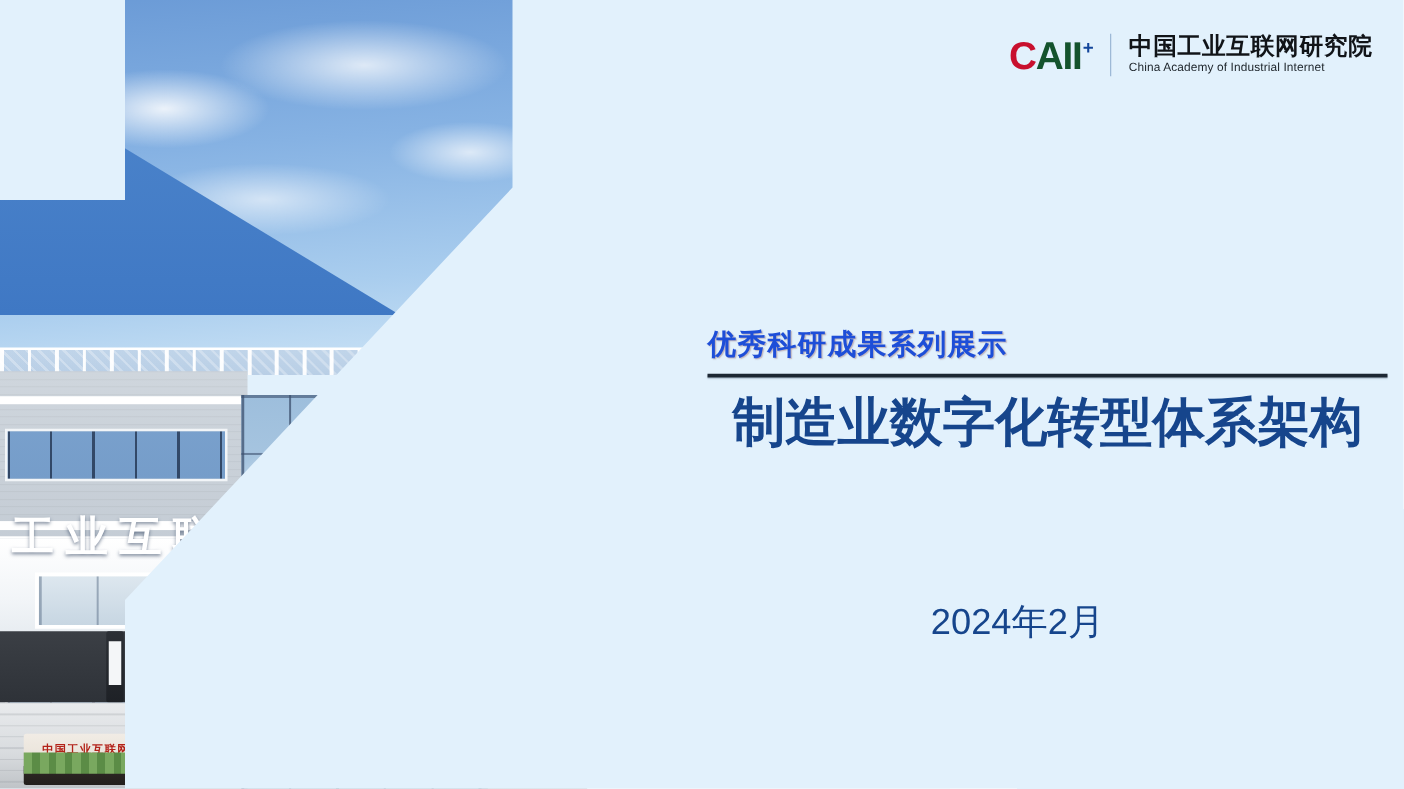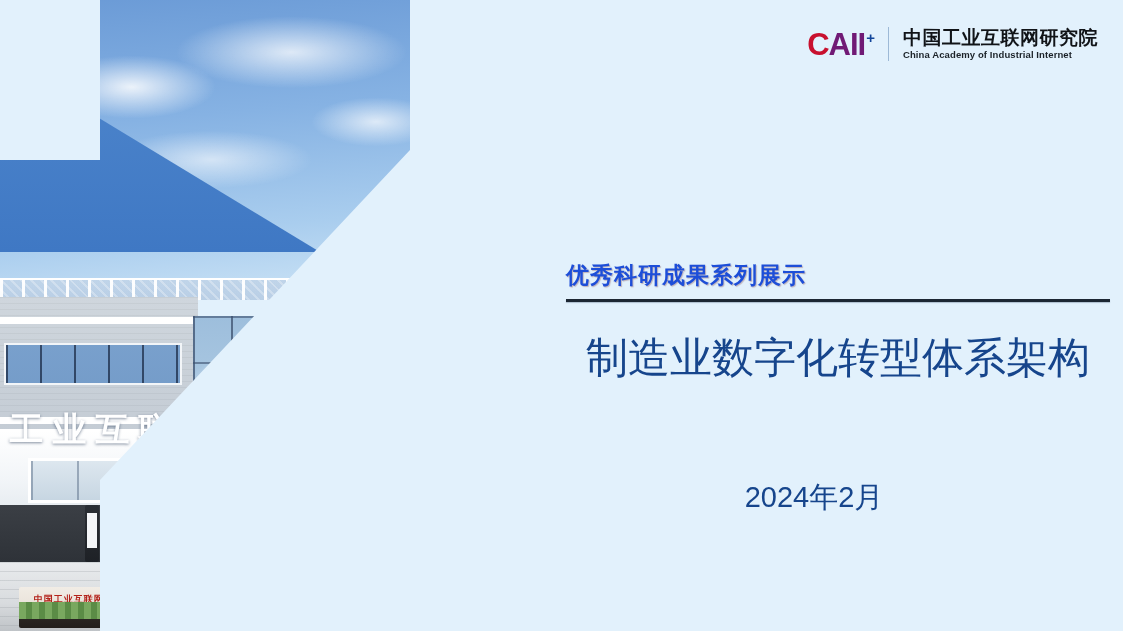--- a/index.html
+++ b/index.html
@@ -267,21 +267,21 @@
   }
   .logo-mark {
     display: flex;
     align-items: baseline;
     font-weight: 800;
     font-size: 31px;
     line-height: 1;
     letter-spacing: -1px;
   }
   .logo-c { color: #c8102e; }
-  .logo-aii { color: #701a75; }
+  .logo-aii { color: #14532d; }
   .logo-plus {
     color: #12459a;
     font-size: 15px;
     font-weight: 800;
     margin-left: 1px;
     position: relative;
     top: -12px;
   }
   .logo-divider {
     width: 1px;
@@ -291,21 +291,21 @@
   }
   .logo-words { line-height: 1.05; }
   .logo-cn {
     font-size: 19px;
     font-weight: 700;
     color: #111418;
     letter-spacing: .5px;
   }
   .logo-en {
     font-size: 9.5px;
-    font-weight: 700;
+    font-weight: 400;
     color: #1b2228;
     letter-spacing: .1px;
     margin-top: 2px;
   }
 
   .eyebrow {
     position: absolute;
     left: 566px;
     top: 260px;
     font-size: 23px;
@@ -323,25 +323,24 @@
     background: #1c2733;
     box-shadow: 0 1px 1px rgba(120,140,160,.5);
   }
   .title {
     position: absolute;
     left: 560px;
     top: 310px;
     width: 556px;
     text-align: center;
     font-size: 42px;
-    font-weight: 400;
+    font-weight: 700;
     line-height: 1.32;
     color: #16458c;
     letter-spacing: 0px;
-    margin-top: 20px;
   }
   .title .line2 { display: block; }
   .date {
     position: absolute;
     left: 536px;
     top: 478px;
     width: 556px;
     text-align: center;
     font-size: 29px;
     font-weight: 400;

